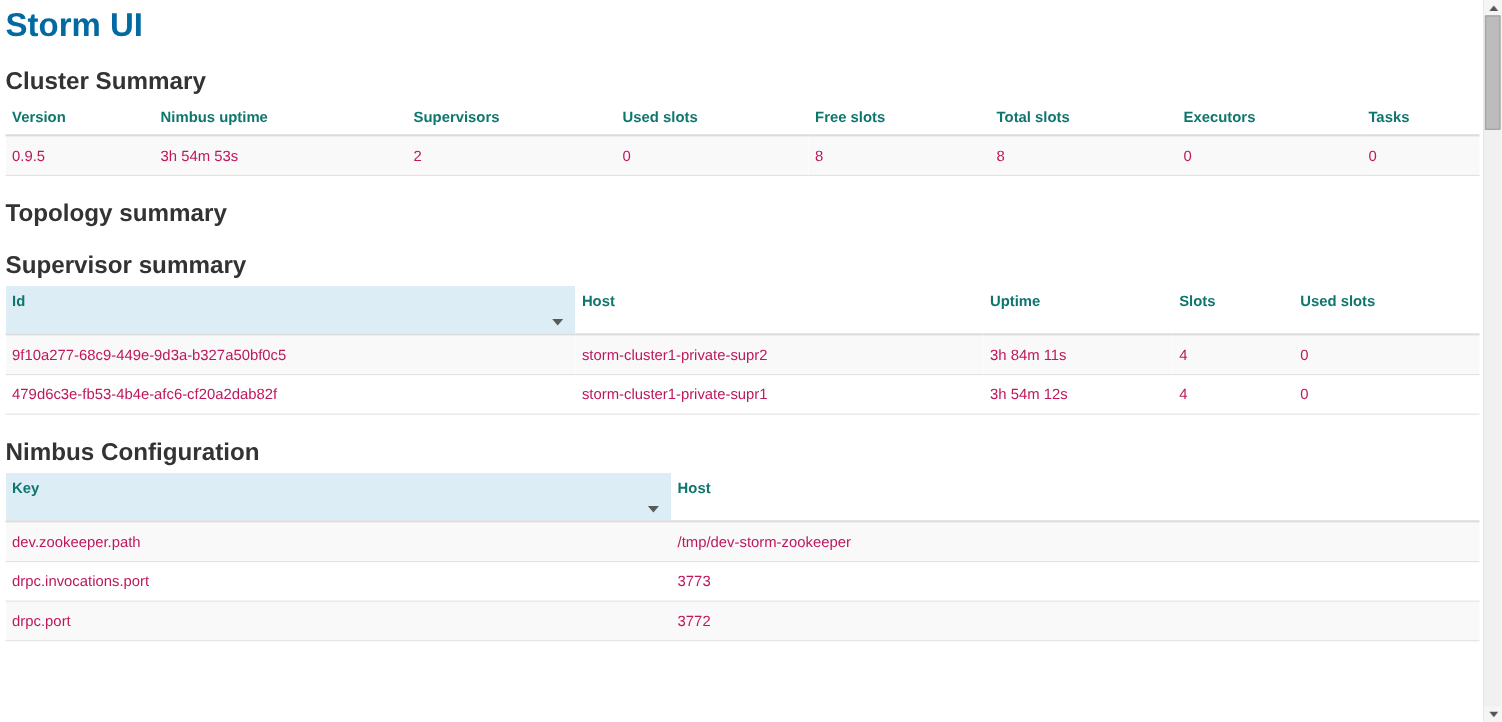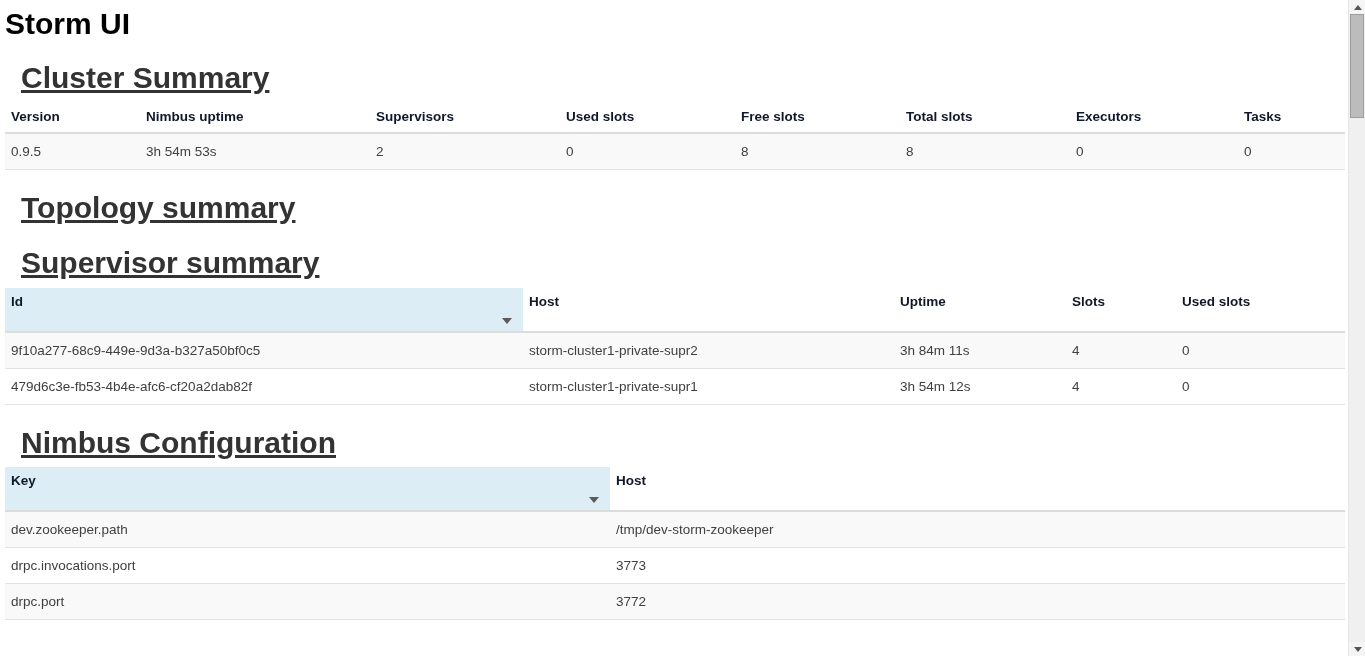--- a/index.html
+++ b/index.html
@@ -10,51 +10,50 @@
     background: #ffffff;
     font-family: "Liberation Sans", "DejaVu Sans", sans-serif;
   }
   .container {
     padding: 5px 20px 0 5px;
   }
   h1.page-title {
     font-size: 30px;
     line-height: 1.1;
     font-weight: bold;
-    color: #000000;
+    color: #0369a1;
     margin: 2px 0 20px 0;
     cursor: pointer;
   }
   h2.section-heading {
-    font-size: 30px;
+    font-size: 22px;
     line-height: 1.15;
     font-weight: bold;
     color: #333333;
-    margin: 21px 0 7px 16px;
-    text-decoration: underline;
+    margin: 21px 0 7px 0;
   }
   table.data-table {
     width: 100%;
     border-collapse: collapse;
     table-layout: fixed;
   }
   table.data-table th {
     text-align: left;
     font-size: 13.5px;
     font-weight: bold;
-    color: #0f172a;
+    color: #0f766e;
     padding: 6px 6px 8px 6px;
     border-bottom: 2px solid #dcdcdc;
     vertical-align: top;
     cursor: pointer;
     white-space: nowrap;
   }
   table.data-table td {
     font-size: 13.5px;
-    color: #404040;
+    color: #be185d;
     padding: 10px 6px;
     border-bottom: 1px solid #e2e2e2;
     white-space: nowrap;
     overflow: hidden;
   }
   table.data-table tbody tr:nth-child(odd) td {
     background: #f9f9f9;
   }
   
   table.tall-header th {

